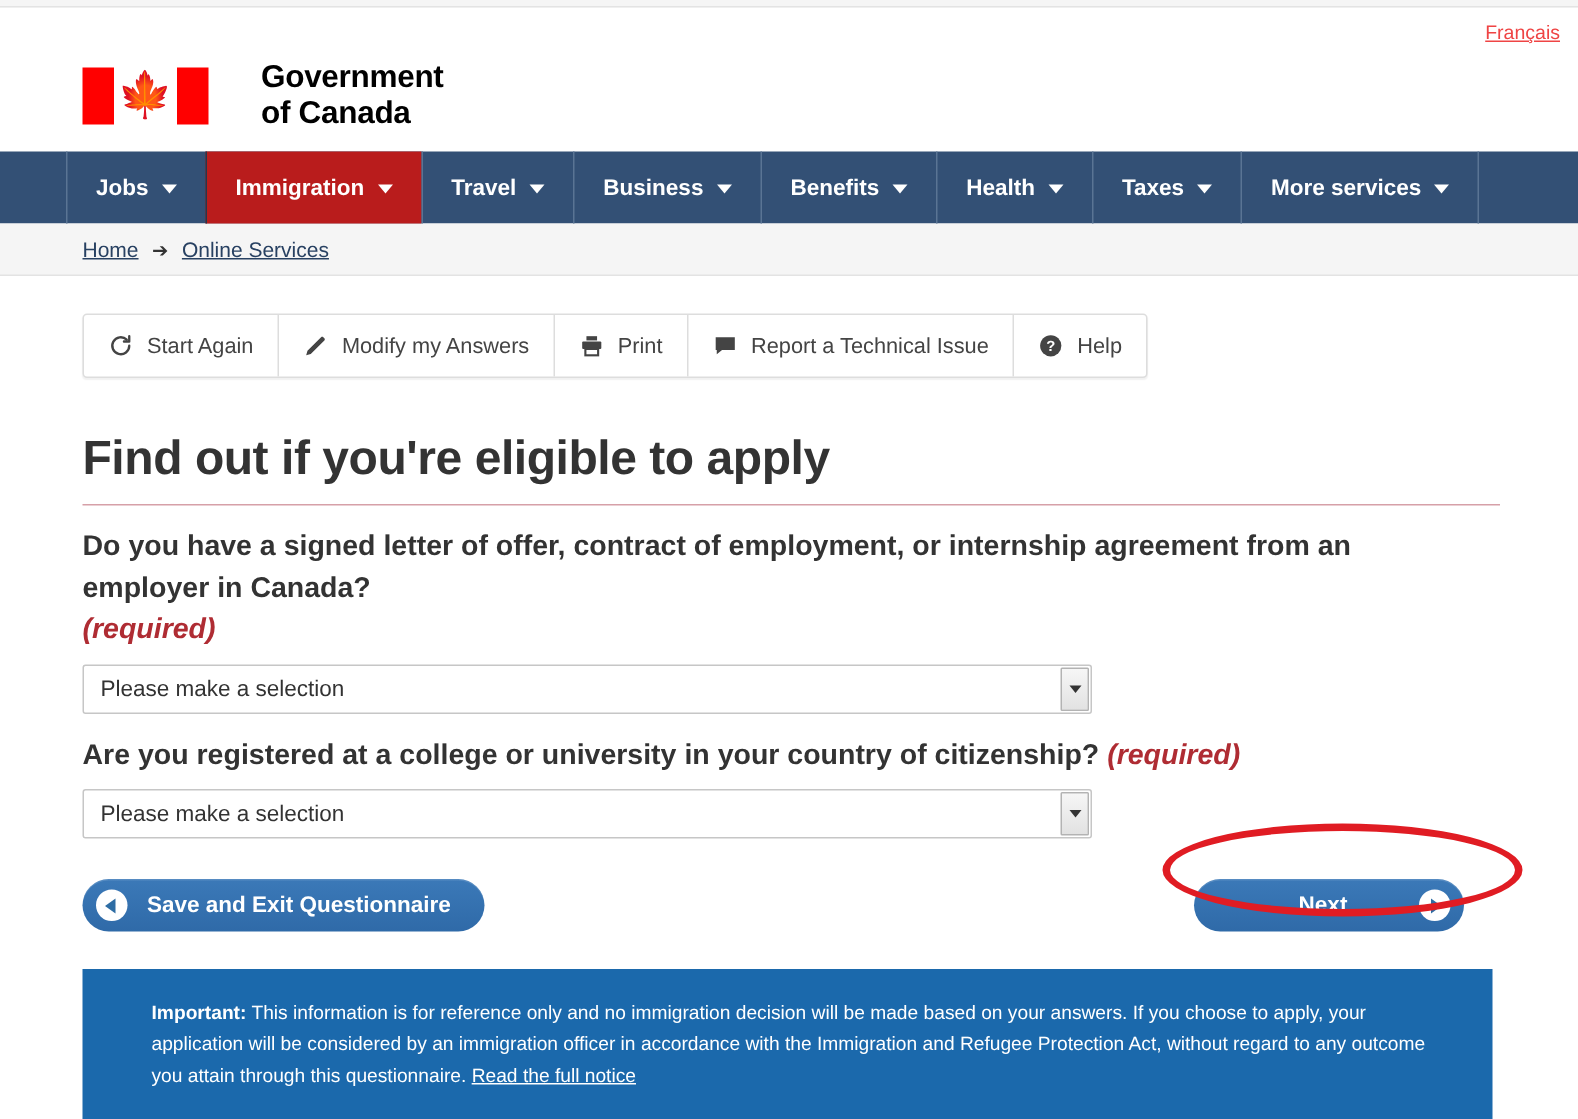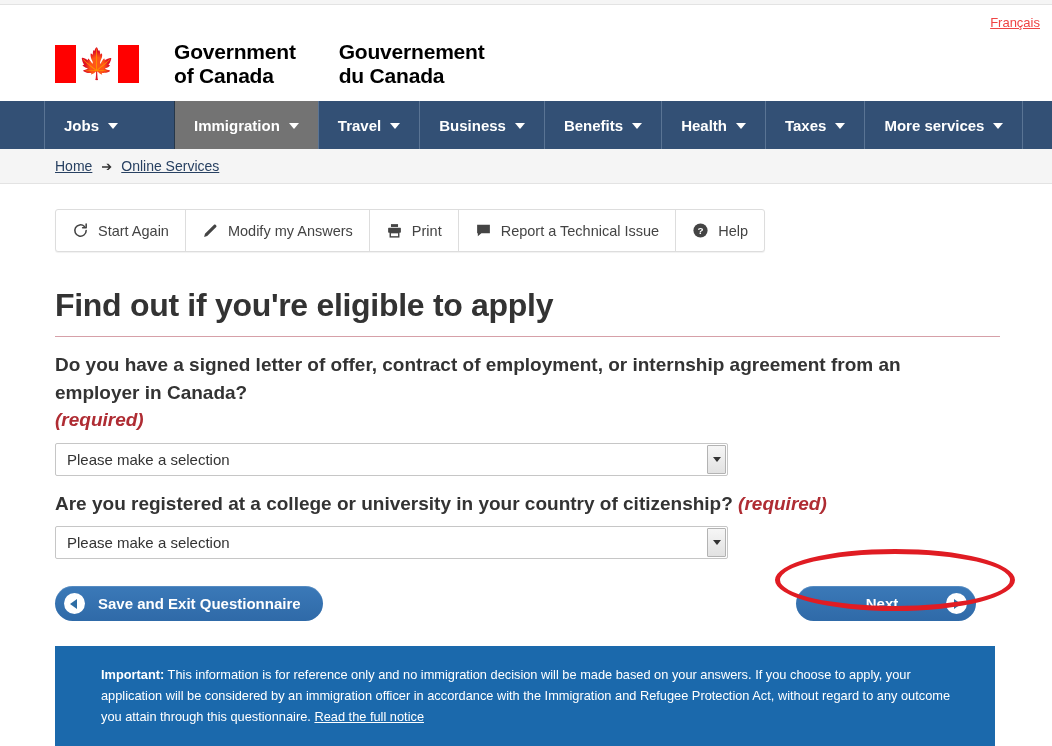--- a/index.html
+++ b/index.html
@@ -87,21 +87,21 @@
     gap: 9px;
     padding: 0 19px;
     color: #ffffff;
     font-size: 15px;
     font-weight: bold;
     border-left: 1px solid #5a7494;
     cursor: pointer;
     white-space: nowrap;
   }
   #mainnav .navitem:last-child { border-right: 1px solid #5a7494; }
-  #mainnav .navitem.active { background: #737373; border-left-color: #26374a; margin-left: 37px; }
+  #mainnav .navitem.active { background: #b91c1c; border-left-color: #26374a; }
   #mainnav .navitem.active + .navitem { border-left-color: #5a7494; }
   .caret {
     display: inline-block;
     width: 0; height: 0;
     border-left: 5px solid transparent;
     border-right: 5px solid transparent;
     border-top: 6px solid #ffffff;
     position: relative;
     top: 1px;
   }
@@ -306,22 +306,20 @@
 </div>
 
 <div id="brand">
   <div id="flag">
     <div class="band left"></div>
     <div class="band right"></div>
     <div class="leaf">🍁</div>
   </div>
   <div class="wordmark wm-en">Government
 of Canada</div>
-  <div class="wordmark wm-fr">Gouvernement
-du Canada</div>
 </div>
 
 <nav id="mainnav">
     <div class="navitem">
       <span>Jobs</span>
       <span class="caret"></span>
     </div>
     <div class="navitem active">
       <span>Immigration</span>
       <span class="caret"></span>

